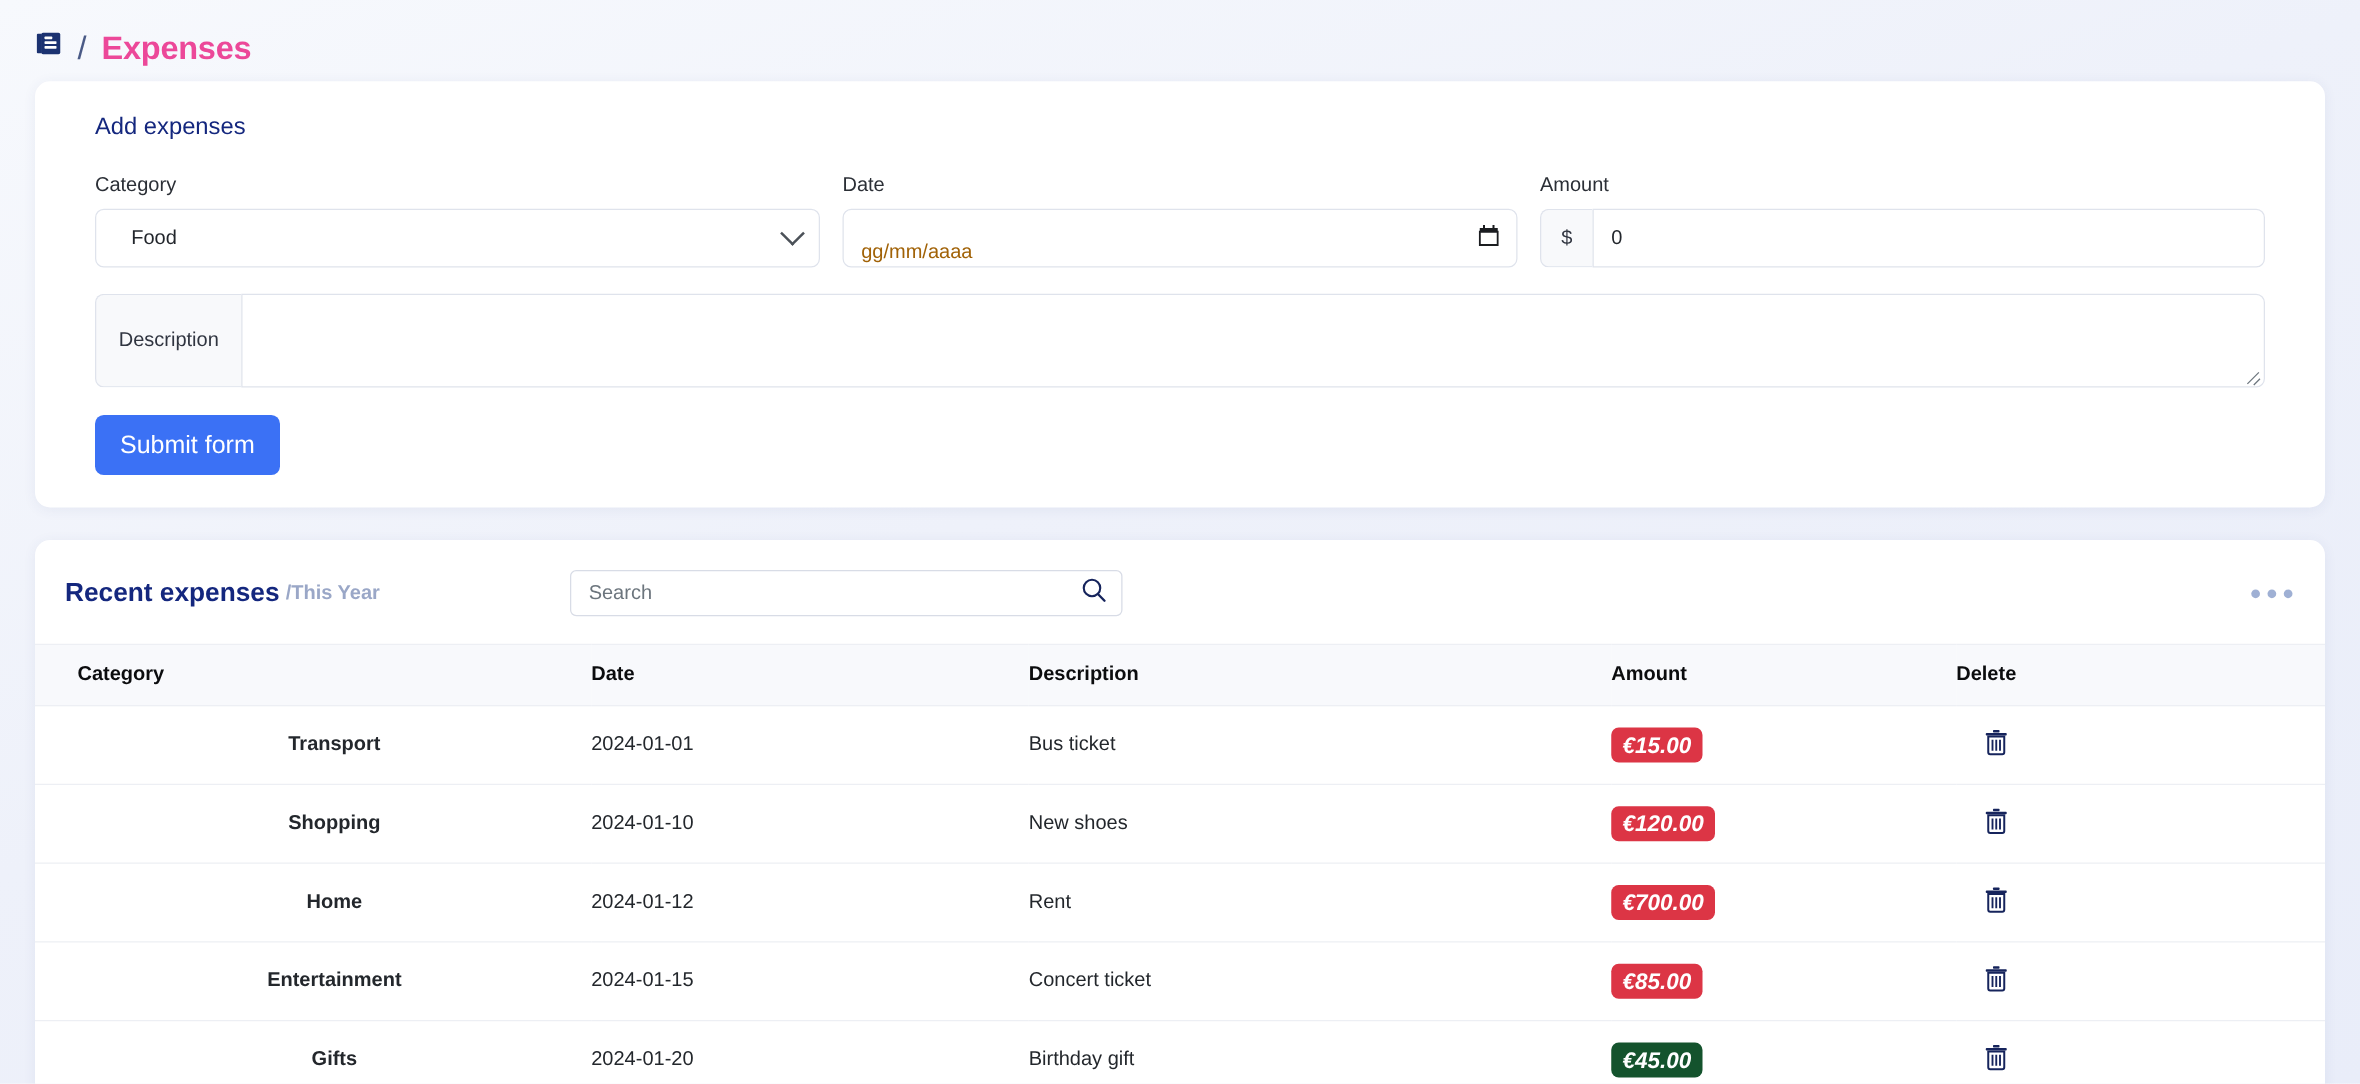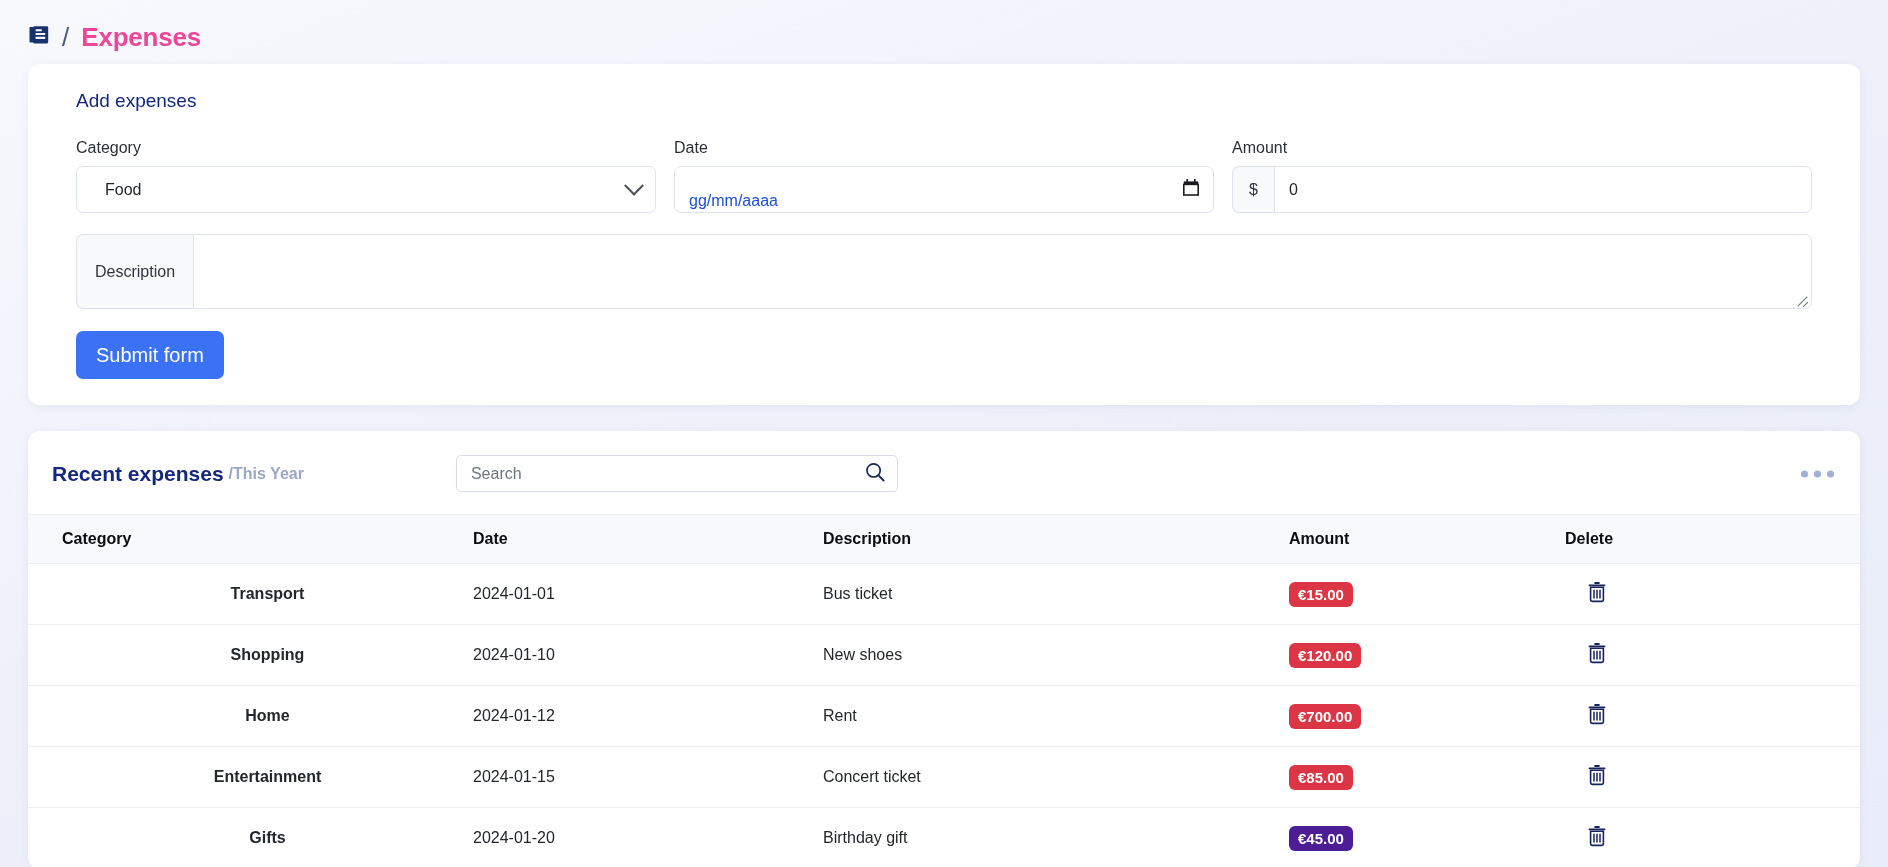--- a/index.html
+++ b/index.html
@@ -81,21 +81,21 @@
     padding: 0 14px;
     font-size: 16px;
     color: #22262c;
   }
   .control.select {
     justify-content: space-between;
     cursor: pointer;
     padding-left: 28px;
   }
   .control.date { justify-content: space-between; }
-  .placeholder-text { color: #1d4ed8; margin-top: 23px; }
+  .placeholder-text { color: #a16207; margin-top: 23px; }
 
   .chev {
     width: 14px; height: 14px;
     border-right: 2px solid #4b5158;
     border-bottom: 2px solid #4b5158;
     transform: rotate(45deg) translate(-3px, -3px);
   }
 
   .cal-icon { display: block; }
 
@@ -268,25 +268,26 @@
   .col-category { width: 445px; }
   .col-date     { width: 350px; }
   .col-desc     { width: 466px; }
   .col-amount   { width: 276px; }
   .col-delete   { width: auto; }
 
   .badge {
     display: inline-block;
     background: #dc3545;
     color: #ffffff;
-    font-size: 15px;
+    font-size: 18px;
     font-weight: 700;
     border-radius: 6px;
     padding: 5px 9px;
     line-height: 1;
+    font-style: italic;
   }
   .trash-btn {
     background: none;
     border: none;
     padding: 0;
     cursor: pointer;
     display: inline-flex;
     margin-left: 22px;
   }
 </style>
@@ -452,21 +453,21 @@
                 <line x1="7" y1="8.8" x2="7" y2="17.6" stroke="#16245c" stroke-width="1.5"></line>
                 <line x1="10" y1="8.8" x2="10" y2="17.6" stroke="#16245c" stroke-width="1.5"></line>
                 <line x1="13" y1="8.8" x2="13" y2="17.6" stroke="#16245c" stroke-width="1.5"></line>
               </svg>
             </button></td>
         </tr>
         <tr>
           <td class="col-category">Gifts</td>
           <td class="col-date">2024-01-20</td>
           <td class="col-desc">Birthday gift</td>
-          <td class="col-amount"><span class="badge" style="background: #4c1d95;">€45.00</span></td>
+          <td class="col-amount"><span class="badge" style="background: #14532d;">€45.00</span></td>
           <td class="col-delete"><button class="trash-btn">
               <svg width="20" height="22" viewBox="0 0 20 22" aria-hidden="true">
                 <rect x="7.4" y="1" width="5.2" height="1.9" rx="0.5" fill="#16245c"></rect>
                 <rect x="1.6" y="3.4" width="16.8" height="1.9" rx="0.7" fill="#16245c"></rect>
                 <path d="M3.6 6.2 h12.8 v12.6 a1.6 1.6 0 0 1 -1.6 1.6 h-9.6 a1.6 1.6 0 0 1 -1.6 -1.6 z" fill="none" stroke="#16245c" stroke-width="1.6"></path>
                 <line x1="7" y1="8.8" x2="7" y2="17.6" stroke="#16245c" stroke-width="1.5"></line>
                 <line x1="10" y1="8.8" x2="10" y2="17.6" stroke="#16245c" stroke-width="1.5"></line>
                 <line x1="13" y1="8.8" x2="13" y2="17.6" stroke="#16245c" stroke-width="1.5"></line>
               </svg>
             </button></td>

